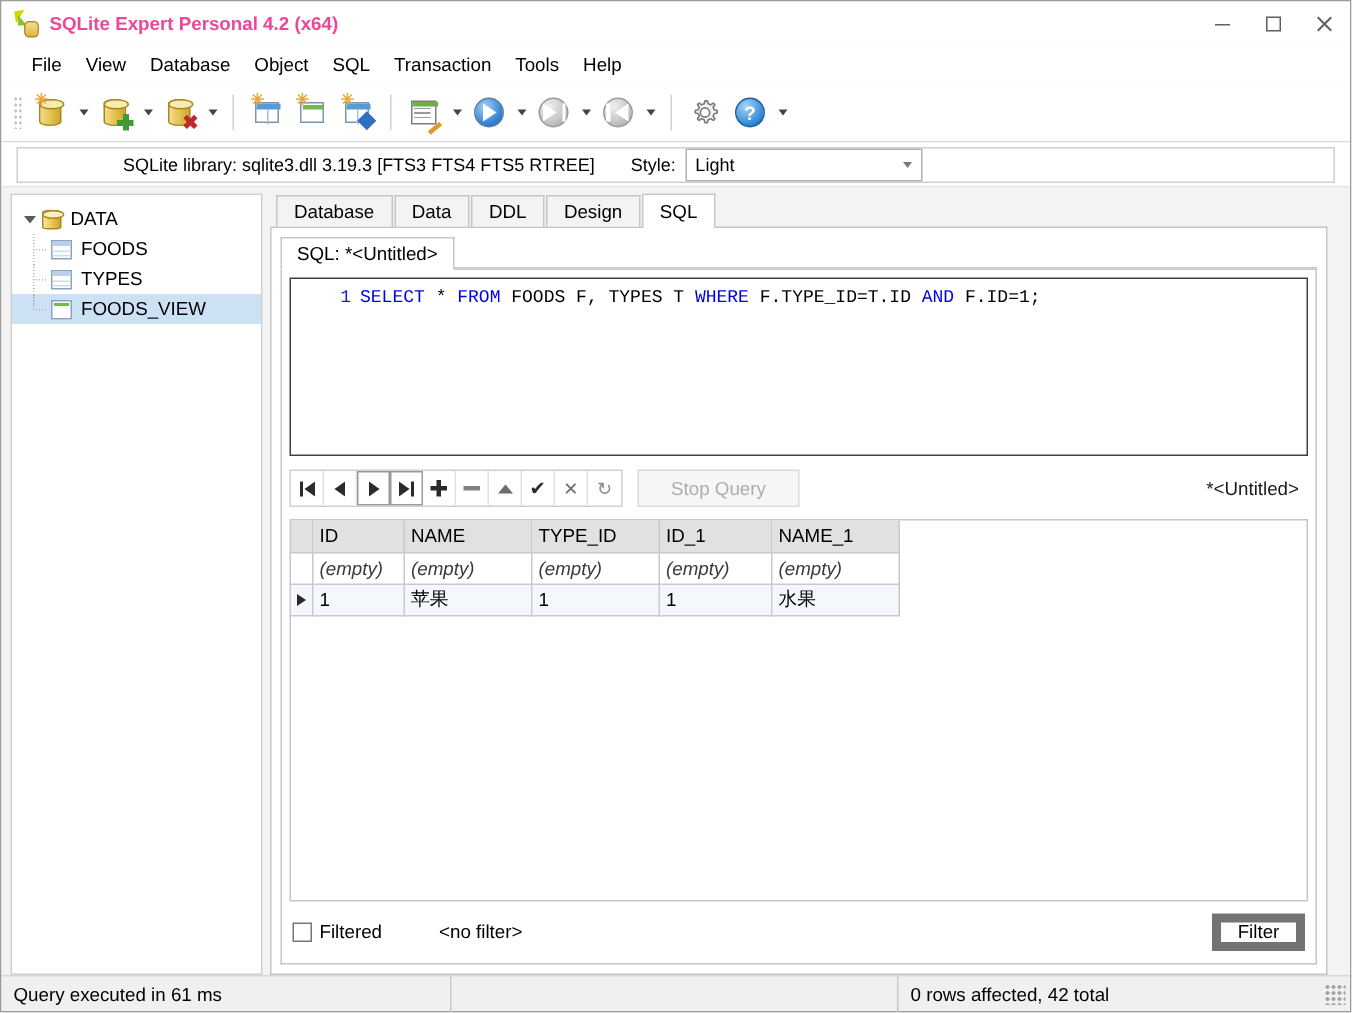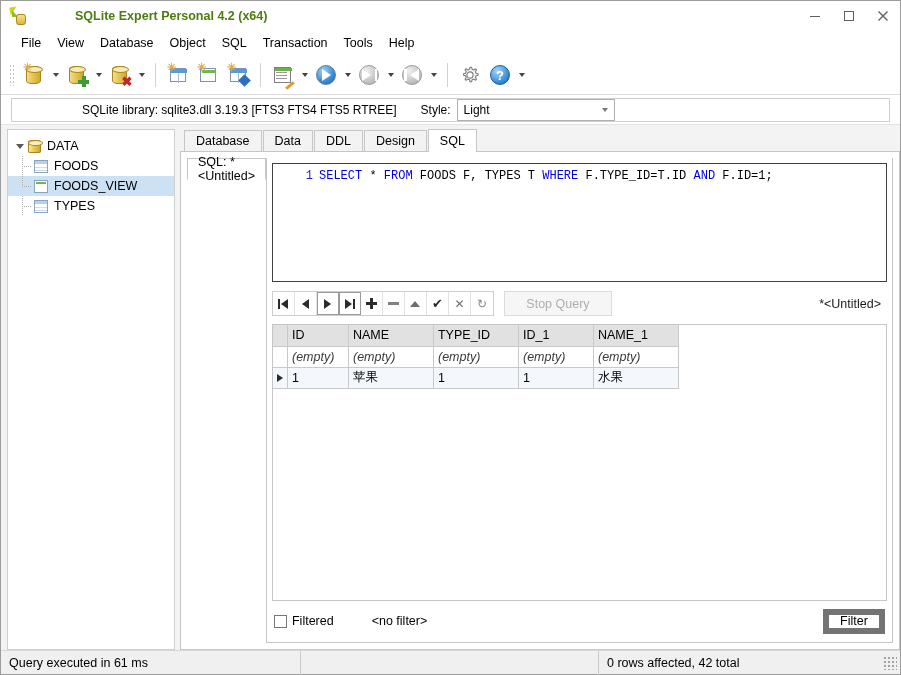--- a/index.html
+++ b/index.html
@@ -37,23 +37,22 @@
   .app-icon .leaf2 {
     position:absolute; left:3px; top:3px; width:0;height:0;
     border-left:6px solid #8fbf2a; border-top:7px solid transparent;
   }
   .app-icon .cyl {
     position:absolute; left:7px; top:7px; width:10px; height:11px;
     background: linear-gradient(#f7e08a,#d8b845);
     border:1px solid #a98b20; border-radius: 3px/4px;
   }
   .title-text {
-    font-weight: bold; font-size: 12.5px; color:#4d7c0f;
+    font-weight: bold; font-size: 12.5px; color:#ec4899;
     white-space: nowrap;
-    margin-left: 42px;
   }
   .wincontrols { position:absolute; right:0; top:0; height:30px; display:flex; }
   .wc {
     width: 34px; height: 30px; display:flex; align-items:center; justify-content:center;
     color:#606060; font-size: 13px; line-height:1;
   }
   .wc svg { display:block; }
 
   
   .menubar {
@@ -131,21 +130,21 @@
   .dbinfo-wrap{border:1px solid #cfcfcf;height:24px;display:flex;align-items:center;flex:1;min-width:0;}
   .dbinfo-seg{padding:0 10px;white-space:nowrap;font-size:12px;}
   .style-label{margin:0 6px 0 14px;font-size:12px;white-space:nowrap;}
   .style-combo{
     width:158px;height:22px;border:1px solid #b0b0b0;background:#fff;
     display:flex;align-items:center;justify-content:space-between;padding:0 6px;font-size:12px;
   }
   .style-combo .arr{border-left:3.5px solid transparent;border-right:3.5px solid transparent;border-top:4px solid #777;}
 
   
-  .body { flex:1; display:flex; min-height:0; padding:4px 0 0 6px; background:#f3f3f3;}
+  .body { flex:1; display:flex; min-height:0; padding:4px 15px 0 6px; background:#f3f3f3;}
   .tree-panel {
     width: 168px; flex:0 0 168px;
     background:#fff; border:1px solid #cfcfcf;
     overflow:hidden; position:relative;
   }
   .splitter{width:5px;flex:0 0 5px;background:#f3f3f3;}
   .right-panel{flex:1; min-width:0; display:flex; flex-direction:column;}
 
   
   .tree { padding:6px 0 0 0; font-size:12.5px; }
@@ -174,21 +173,21 @@
   .tline.last{height:10px;}
 
   
   .tabstrip{height:23px;flex:0 0 23px;display:flex;align-items:flex-end;padding-left:4px;background:#f3f3f3;
     border-bottom:1px solid #c6c6c6;position:relative;z-index:1;}
   .tab{height:21px;padding:0 11px;display:flex;align-items:center;font-size:12.5px;
     border:1px solid #c6c6c6;border-bottom:none;background:#f3f3f3;color:#000;margin-right:1px;}
   .tab.active{background:#ffffff;height:23px;position:relative;margin-bottom:-1px;}
 
   .panel-outer{flex:1;min-height:0;background:#fff;border:1px solid #c6c6c6;border-top:none;
-    display:flex;flex-direction:row;padding:6px;}
+    display:flex;flex-direction:column;padding:6px;}
   .inner-tabstrip{height:22px;flex:0 0 22px;display:flex;align-items:flex-end;border-bottom:1px solid #c6c6c6;}
   .inner-tab{height:22px;padding:0 10px;display:flex;align-items:center;font-size:12.5px;
     border:1px solid #c6c6c6;border-bottom:1px solid #fff;background:#fff;margin-bottom:-1px;}
   .inner-rest{flex:1;border-bottom:1px solid #c6c6c6;}
 
   .inner-body{flex:1;min-height:0;border:1px solid #c6c6c6;border-top:none;display:flex;flex-direction:column;
     padding:5px;background:#fff;}
 
   
   .editor{height:119px;flex:0 0 119px;border:1px solid #404040;background:#fff;position:relative;
@@ -424,31 +423,31 @@
               <span class="c"></span>
             </span>
           <span>DATA</span>
         </div>
         <div class="tnode child">
           <span class="tline"></span>
           <span class="tline-h"></span>
           <span class="tbl-icon"></span>
           <span>FOODS</span>
         </div>
+        <div class="tnode child">
+          <span class="tline"></span>
+          <span class="tline-h"></span>
+          <span class="tbl-icon"></span>
+          <span>TYPES</span>
+        </div>
         <div class="tnode child sel">
           <span class="tline last"></span>
           <span class="tline-h"></span>
           <span class="vw-icon"></span>
           <span>FOODS_VIEW</span>
-        </div>
-        <div class="tnode child">
-          <span class="tline"></span>
-          <span class="tline-h"></span>
-          <span class="tbl-icon"></span>
-          <span>TYPES</span>
         </div>
       </div>
     </div>
 
     <div class="splitter"></div>
 
     <div class="right-panel">
       <div class="tabstrip">
         <div class="tab">Database</div>
         <div class="tab">Data</div>

